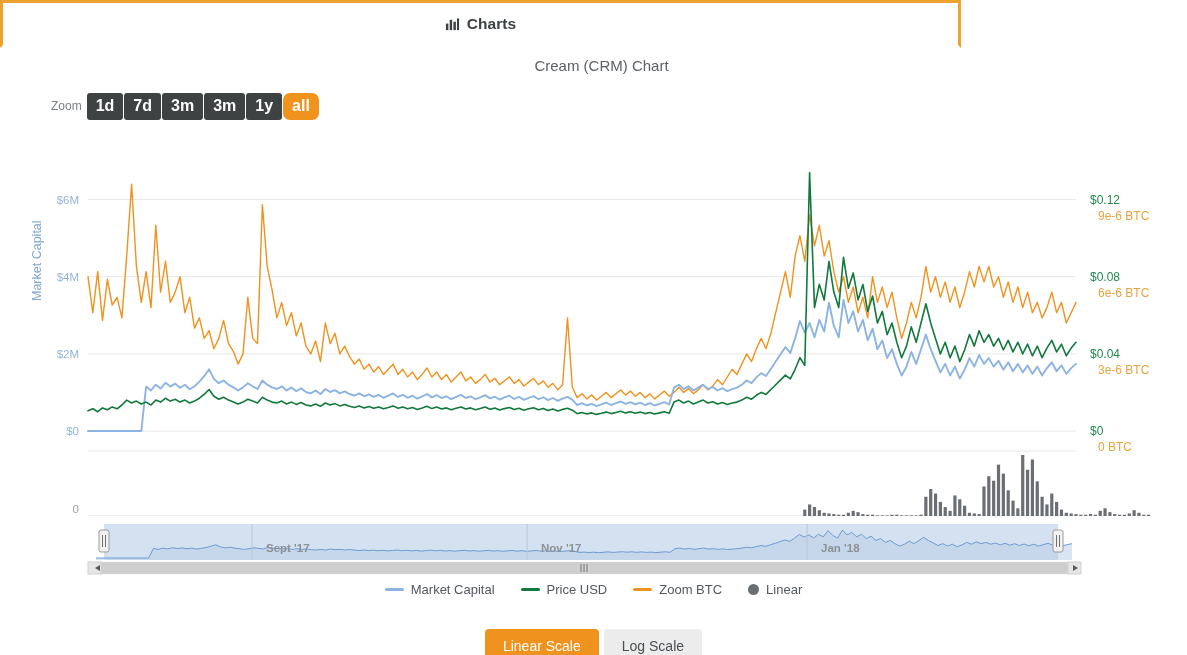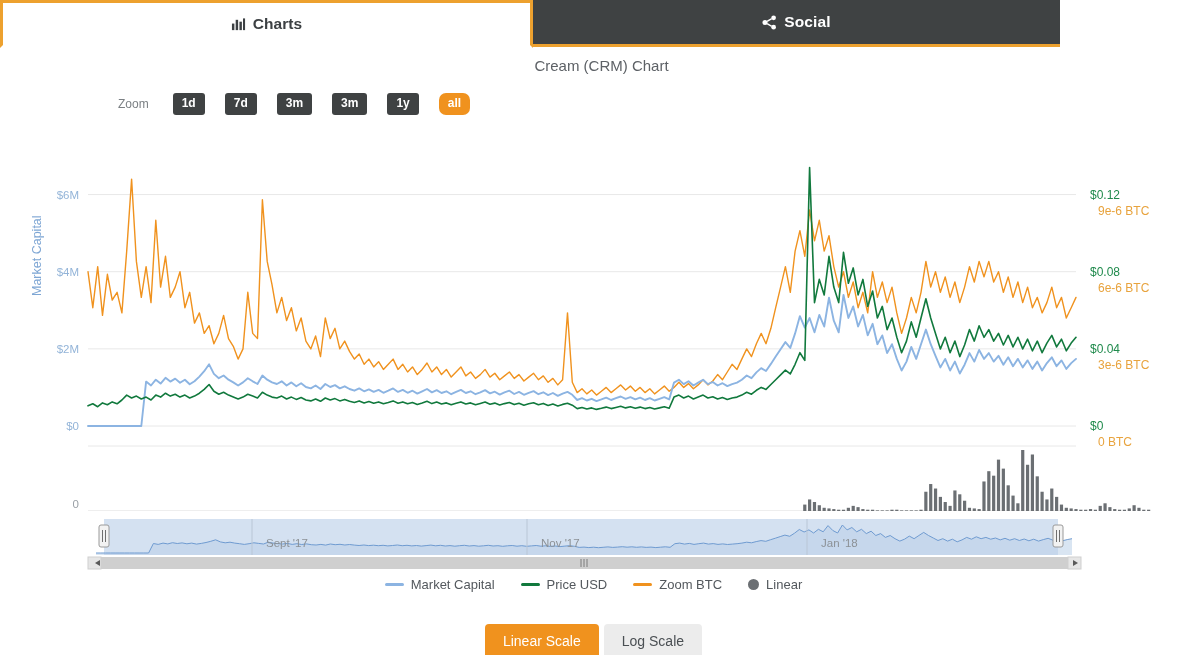--- a/index.html
+++ b/index.html
@@ -2,64 +2,64 @@
 <html><head>
 <meta charset="utf-8">
 <style>
   html,body{margin:0;padding:0;}
   body{
     width:1187px;height:655px;background:#ffffff;
     font-family:"Liberation Sans", sans-serif;
     color:#555a5e;overflow:hidden;position:relative;
   }
   
-  .tabbar{display:flex;height:47px;width:1060px;box-sizing:border-box;border-radius:15px;}
+  .tabbar{display:flex;height:47px;width:961px;box-sizing:border-box;border-radius:15px;}
   .tab{
     flex:1;display:flex;align-items:center;justify-content:center;
     gap:7px;font-size:15.5px;font-weight:bold;letter-spacing:.1px;
     background:#3f4243;color:#ffffff;box-sizing:border-box;
     border-bottom:3px solid #eda12f;border-right:1px solid #ffffff;
     cursor:pointer;user-select:none;
   }
   .tab:last-child{border-right:none;}
   .tab.active{
     background:#ffffff;color:#3c4043;
     border:3px solid #eda12f;border-bottom:3px solid #ffffff;
     margin-bottom:-1px;
   }
   .tab .ticon{display:inline-flex;align-items:center;}
   
   .chart-title{
     text-align:center;font-size:15px;color:#5d6166;
     margin-top:10px;font-weight:400;margin-left:16px;
   }
   
-  .zoomrow{display:flex;align-items:center;gap:20px;margin:19px 0 0 118px;}
+  .zoomrow{display:flex;align-items:center;gap:1px;margin:19px 0 0 51px;}
   .zoomlabel{font-size:12px;color:#7b8084;margin-right:4px;}
   .zbtn{
-    background:#3f4243;color:#ffffff;font-size:12px;font-weight:bold;
+    background:#3f4243;color:#ffffff;font-size:16px;font-weight:bold;
     padding:4px 9px 5px;border-radius:3px;cursor:pointer;user-select:none;
     line-height:1.1;
   }
   .zbtn.active{background:#f0921e;border-radius:7px;}
   
   .plotwrap{position:relative;width:1187px;height:390px;margin-top:6px;}
   .plotsvg{position:absolute;left:0;top:0;}
   .ylabel-left{
     position:absolute;left:30px;top:175px;
     transform:rotate(-90deg);transform-origin:left top;
     font-size:12.5px;color:#7ea6d4;white-space:nowrap;
   }
   .axis-tick{font-size:11.5px;fill:#9aa0a6;}
   .axis-tick-left{font-size:11.5px;fill:#93b4d8;}
   .axis-tick-usd{font-size:12px;fill:#1f8a4c;}
   .axis-tick-btc{font-size:12px;fill:#e8a33d;}
   .axis-tick-x{font-size:11.5px;fill:#8c9196;}
   
-  .navwrap{position:relative;width:978px;height:62px;}
+  .navwrap{position:relative;width:978px;height:62px;font-weight:bold;}
   
   .legend{
     display:flex;justify-content:center;align-items:center;gap:26px;
     margin-top:4px;font-size:13px;color:#53585d;
   }
   .legend-item{display:flex;align-items:center;gap:7px;cursor:pointer;}
   .lg-line{width:19px;height:3px;border-radius:2px;display:inline-block;}
   .lg-dot{width:11px;height:11px;border-radius:50%;display:inline-block;}
   
   .scalerow{display:flex;justify-content:center;gap:5px;margin-top:32px;}
@@ -76,31 +76,20 @@
   <div class="tab active">
     <span class="ticon">
       <svg width="15" height="15" viewBox="0 0 16 16">
           <rect x="1" y="7" width="2.6" height="7" fill="#3c4043"></rect>
           <rect x="5" y="3" width="2.6" height="11" fill="#3c4043"></rect>
           <rect x="9" y="5" width="2.6" height="9" fill="#3c4043"></rect>
           <rect x="12.8" y="1.5" width="2.2" height="12.5" fill="#3c4043"></rect>
         </svg>
     </span>
     <span>Charts</span>
-  </div>
-  <div class="tab">
-    <span class="ticon">
-      <svg width="15" height="15" viewBox="0 0 16 16">
-          <circle cx="12.4" cy="3" r="2.5" fill="#ffffff"></circle>
-          <circle cx="12.4" cy="13" r="2.5" fill="#ffffff"></circle>
-          <circle cx="3.2" cy="8" r="2.7" fill="#ffffff"></circle>
-          <path d="M5.4 6.8 L10.4 3.9 M5.4 9.2 L10.4 12.1" stroke="#ffffff" stroke-width="1.5"></path>
-        </svg>
-    </span>
-    <span>Social</span>
   </div>
 </div>
 
 <div class="chart-title">Cream (CRM) Chart</div>
 
 <div class="zoomrow">
   <span class="zoomlabel">Zoom</span>
   <span class="zbtn">1d</span>
   <span class="zbtn">7d</span>
   <span class="zbtn">3m</span>

